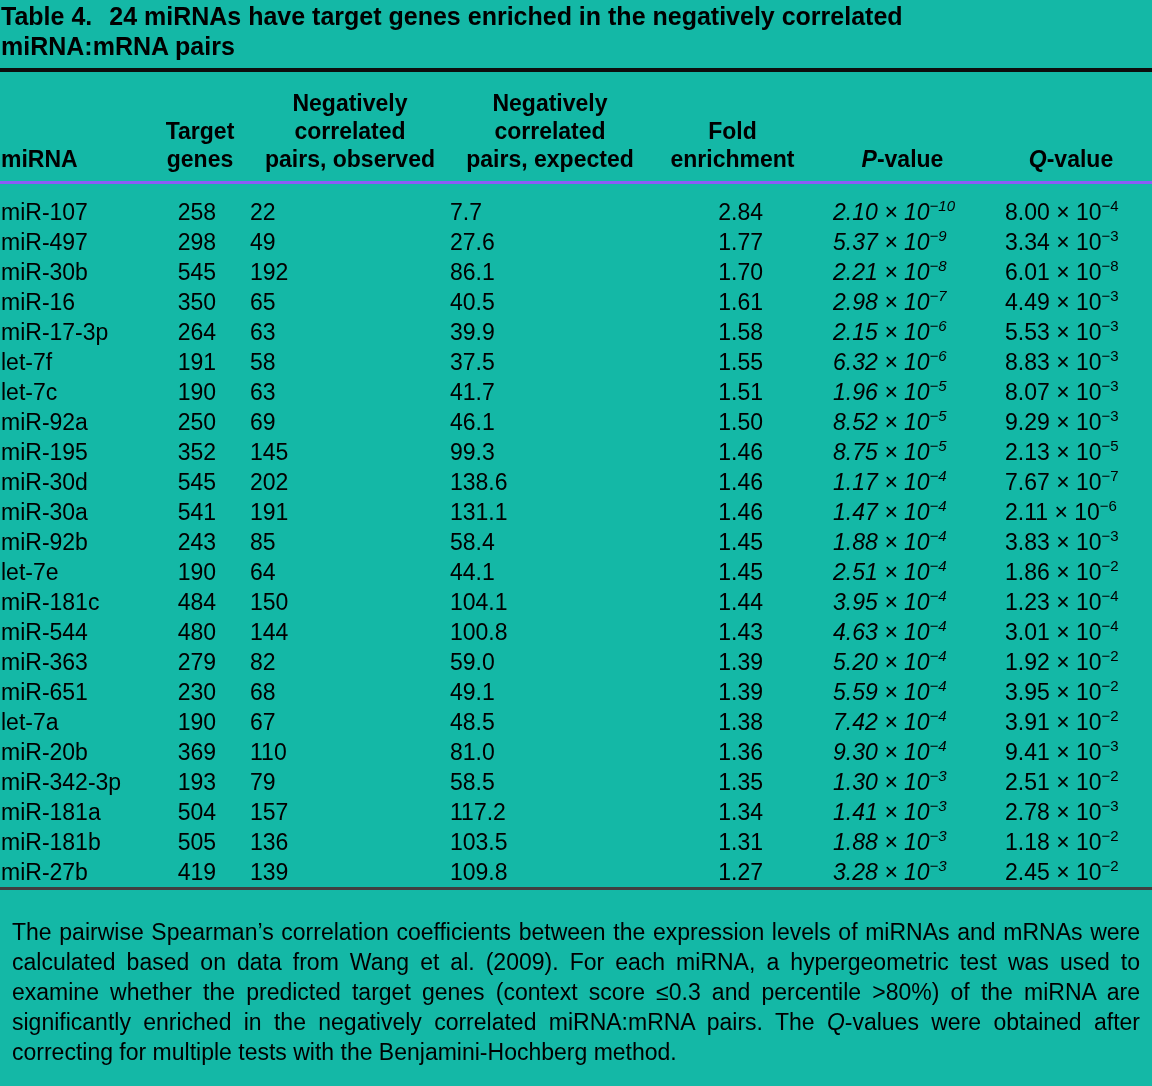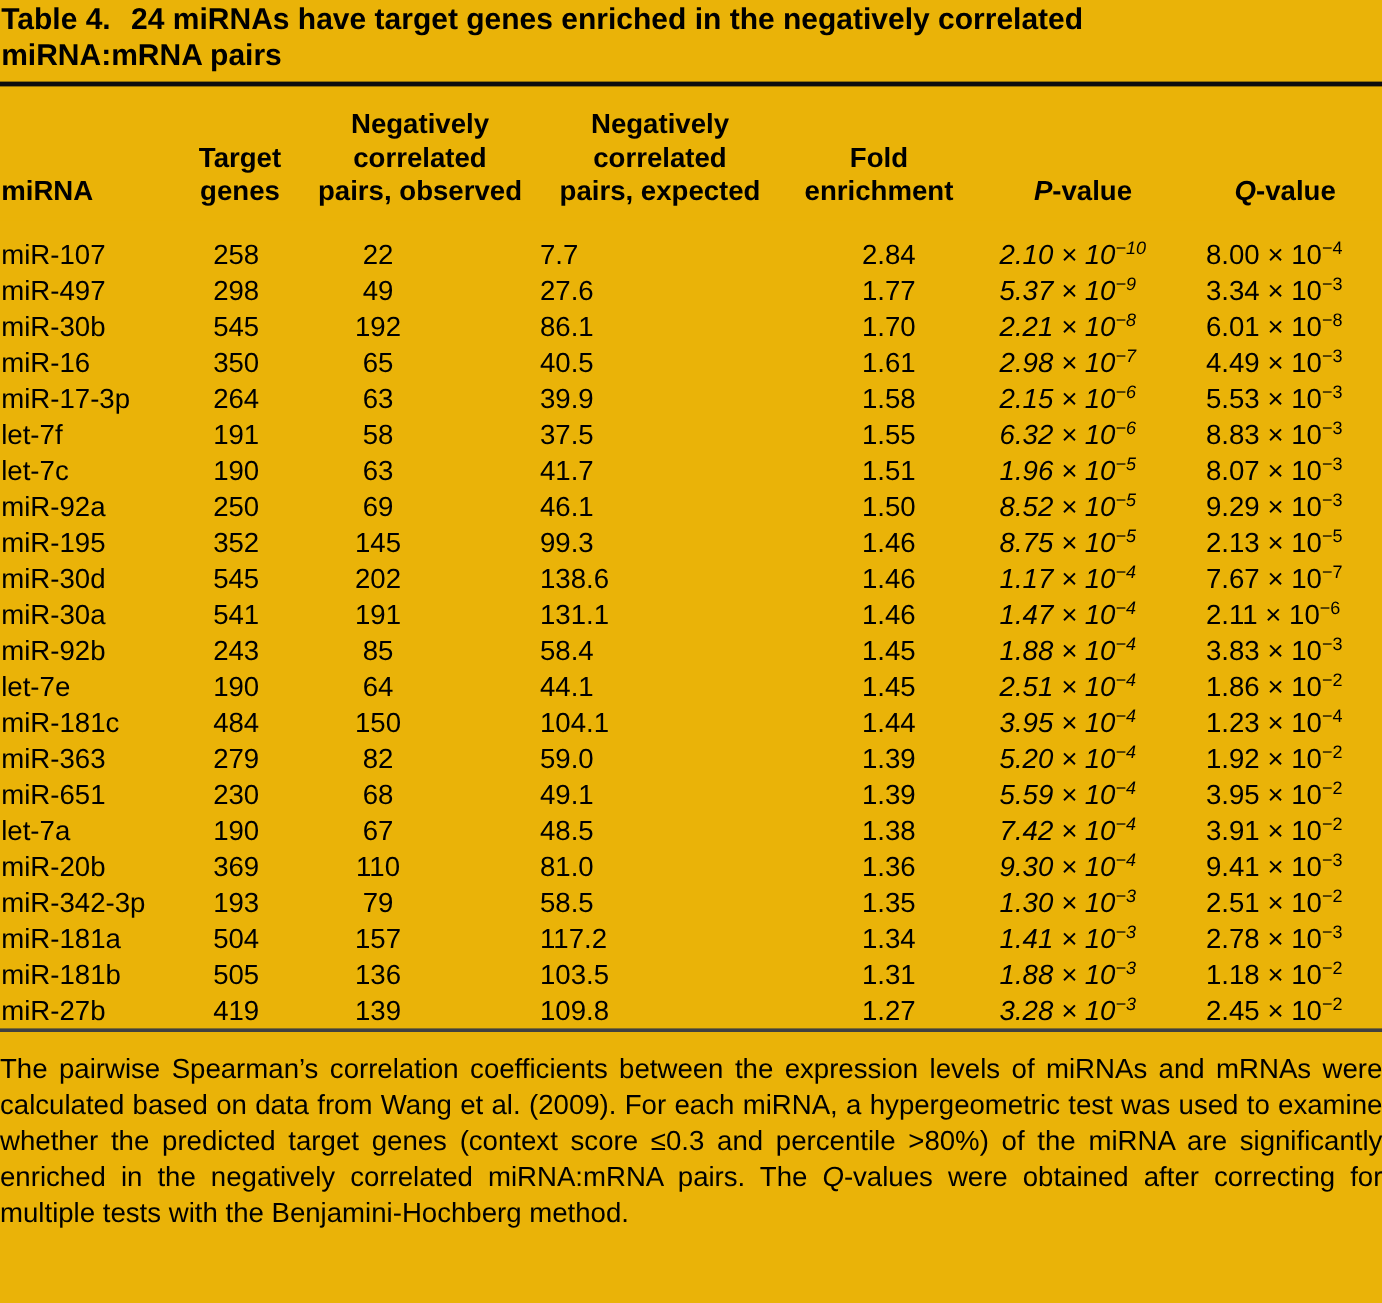--- a/index.html
+++ b/index.html
@@ -7,21 +7,21 @@
     padding: 0;
     background: #ffffff;
     color: #000000;
     font-family: "Liberation Sans", sans-serif;
   }
   .page {
     width: 1152px;
     height: 1086px;
     box-sizing: border-box;
     overflow: hidden;
-    background: #eab308;
+    background: #14b8a6;
   }
   
   .title {
     max-width: 985px;
     font-size: 25px;
     line-height: 30px;
     font-weight: bold;
     padding: 1px 0 7px 1px;
   }
   .title-label { margin-right: 17px; font-weight: bold; }
@@ -37,49 +37,49 @@
     border-collapse: collapse;
     table-layout: fixed;
   }
   thead th {
     font-size: 23px;
     line-height: 28px;
     font-weight: bold;
     vertical-align: bottom;
     text-align: center;
     padding: 17px 0 8px 0;
-    border-bottom: 3px solid #eab308;
+    border-bottom: 3px solid #8b5cf6;
   }
   thead th.col-0 { text-align: left; padding-left: 1px; }
   thead th i { font-style: italic; }
   tbody { border-bottom: 3px solid #404040; }
   tbody td {
     font-size: 23px;
     line-height: 30px;
     height: 30px;
     padding: 0;
     white-space: nowrap;
   }
   tbody tr:first-child td { padding-top: 13px; }
   td.col-0 { text-align: left; padding-left: 1px; }
   td.col-1 { text-align: right; padding-right: 34px; margin-top: 34px; }
-  td.col-2 { text-align: center; padding-right: 70px; }
+  td.col-2 { text-align: left; padding-right: 70px; }
   td.col-3 { text-align: left; padding-right: 80px; }
   td.col-4 { text-align: right; padding-right: 52px; }
   td.col-5 { text-align: left;  padding-left: 18px; font-style: italic; }
   td.col-6 { text-align: left;  padding-left: 15px; }
   sup.exp {
     font-size: 15px;
     line-height: 0;
     vertical-align: super;
     letter-spacing: 0;
   }
   
   .footnote {
-    margin: 0;
+    margin: 12px;
     padding-top: 15px;
     font-size: 23px;
     line-height: 30px;
     text-align: justify;
   }
   .footnote i { font-style: italic; }
 </style>
 </head>
 <body>
 
@@ -232,20 +232,29 @@
         <tr>
           <td class="col-0">miR-181c</td>
           <td class="col-1">484</td>
           <td class="col-2">150</td>
           <td class="col-3">104.1</td>
           <td class="col-4">1.44</td>
           <td class="col-5">3.95 × 10<sup class="exp">−4</sup></td>
           <td class="col-6">1.23 × 10<sup class="exp">−4</sup></td>
         </tr>
         <tr>
+          <td class="col-0">miR-544</td>
+          <td class="col-1">480</td>
+          <td class="col-2">144</td>
+          <td class="col-3">100.8</td>
+          <td class="col-4">1.43</td>
+          <td class="col-5">4.63 × 10<sup class="exp">−4</sup></td>
+          <td class="col-6">3.01 × 10<sup class="exp">−4</sup></td>
+        </tr>
+        <tr>
           <td class="col-0">miR-363</td>
           <td class="col-1">279</td>
           <td class="col-2">82</td>
           <td class="col-3">59.0</td>
           <td class="col-4">1.39</td>
           <td class="col-5">5.20 × 10<sup class="exp">−4</sup></td>
           <td class="col-6">1.92 × 10<sup class="exp">−2</sup></td>
         </tr>
         <tr>
           <td class="col-0">miR-651</td>

